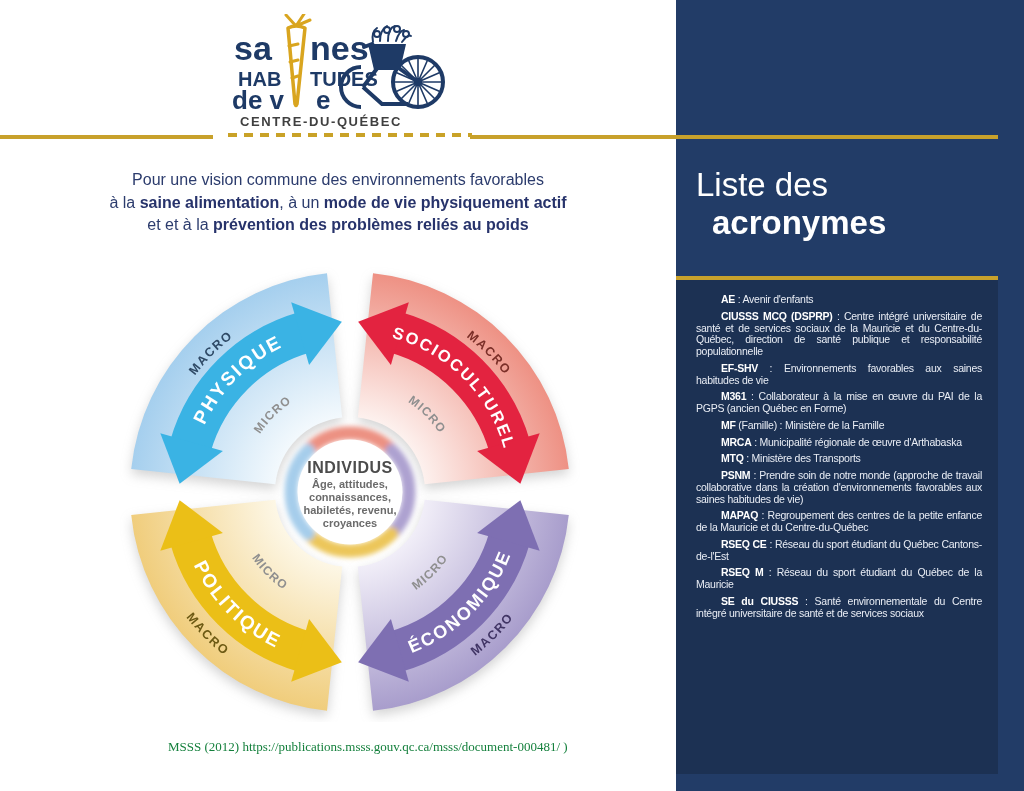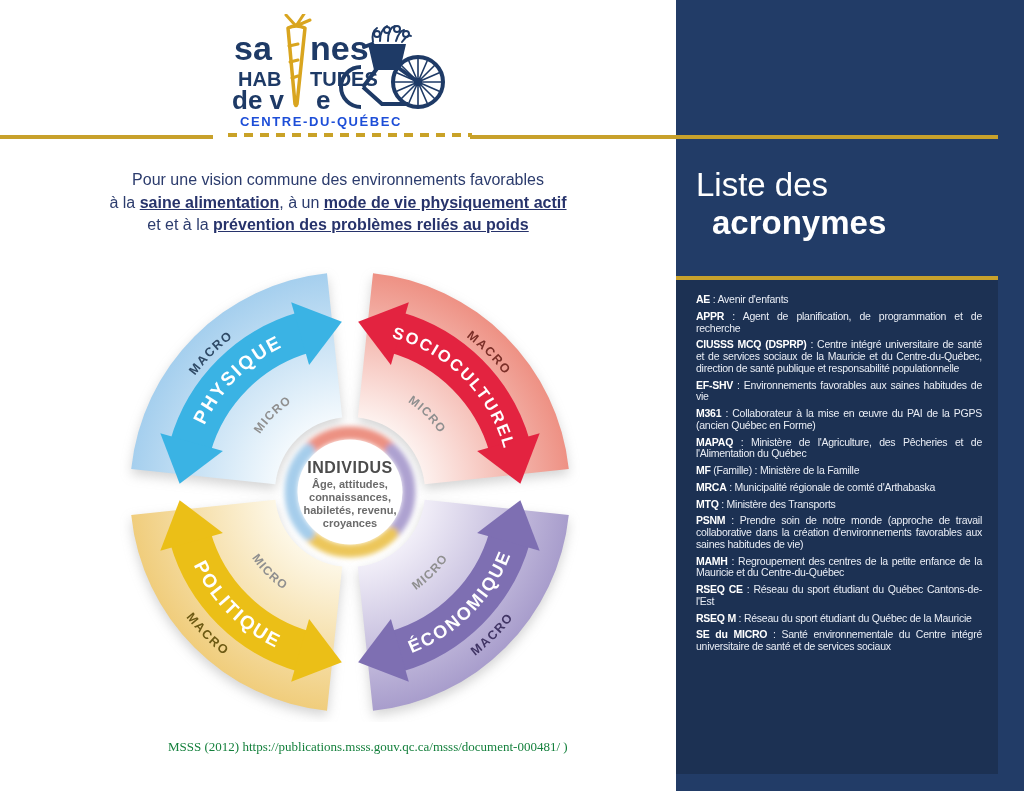--- a/index.html
+++ b/index.html
@@ -9,28 +9,28 @@
   }
 
   
   .gold-seg{position:absolute;top:135px;height:4px;background:#c8a12b;}
   .seg1{left:0;width:213px;}
   .seg2{left:470px;width:206px;}
 
   
   .logo{position:absolute;left:222px;top:14px;width:252px;height:140px;}
   .logo-region{position:absolute;left:18px;top:100px;font-size:13px;font-weight:700;
-    letter-spacing:1.6px;color:#1d4ed8;}
+    letter-spacing:1.6px;color:#404040;}
   .logo-dash{position:absolute;left:6px;top:119px;width:244px;height:4px;
     background:repeating-linear-gradient(90deg,#c9a227 0 9px,transparent 9px 16px);}
 
   
   .heading{position:absolute;left:10px;top:169px;width:656px;text-align:center;
     color:#2c3c6d;font-size:16px;line-height:22.5px;font-weight:400;}
-  .heading b{font-weight:700;color:#27336b;text-decoration:underline;}
+  .heading b{font-weight:700;color:#27336b;}
 
   
   .diagram{position:absolute;left:110px;top:252px;}
   .qname{font-weight:700;fill:#ffffff;letter-spacing:2px;}
   .macro{font-weight:700;font-size:12.5px;letter-spacing:1.6px;}
   .micro{font-weight:700;font-size:12px;letter-spacing:1.2px;fill:#8f8f8f;}
   .wedge{filter:drop-shadow(0 5px 6px rgba(110,110,110,0.30));}
 
   
   .citation{position:absolute;left:168px;top:739px;
@@ -41,21 +41,21 @@
   .s-line{position:absolute;left:0;width:322px;height:4px;background:#c8a12b;}
   .s-line1{top:135px;}
   .s-line2{top:276px;}
   .s-title{position:absolute;left:20px;top:166px;color:#ffffff;font-size:33px;line-height:38px;}
   .s-title .t1{font-weight:400;}
   .s-title .t2{font-weight:700;margin-left:16px;}
   .panel{position:absolute;left:0;top:280px;width:322px;height:494px;background:#1c3153;
     box-sizing:border-box;padding:14px 16px 6px 20px;overflow:hidden;}
   .entry{font-size:10.5px;line-height:1.12;color:#e9edf5;text-align:justify;
     margin:0 0 5px 0;letter-spacing:-0.25px;}
-  .entry b{font-weight:700;color:#ffffff;}
+  .entry b{font-weight:700;color:#ffffff;margin-left:25px;}
 </style>
 </head>
 <body>
 
 <div class="gold-seg seg1"></div>
 <div class="gold-seg seg2"></div>
 
 <div class="logo">
   <svg width="252" height="96" viewBox="0 0 252 96">
 
@@ -221,27 +221,25 @@
 
 <aside class="sidebar">
   <div class="s-line s-line1"></div>
   <div class="s-title">
     <div class="t1">Liste des</div>
     <div class="t2">acronymes</div>
   </div>
   <div class="s-line s-line2"></div>
   <div class="panel">
       <div class="entry"><b>AE</b><span> : </span><span>Avenir d'enfants</span></div>
-      <div class="entry"><b>APPR</b><span> : </span><span>Agent de planification, de programmation et de recherche</span></div>
       <div class="entry"><b>CIUSSS MCQ (DSPRP)</b><span> : </span><span>Centre intégré universitaire de santé et de services sociaux de la Mauricie et du Centre-du-Québec, direction de santé publique et responsabilité populationnelle</span></div>
       <div class="entry"><b>EF-SHV</b><span> : </span><span>Environnements favorables aux saines habitudes de vie</span></div>
       <div class="entry"><b>M361</b><span> : </span><span>Collaborateur à la mise en œuvre du PAI de la PGPS (ancien Québec en Forme)</span></div>
-      <div class="entry"><b>MAPAQ</b><span> : </span><span>Ministère de l'Agriculture, des Pêcheries et de l'Alimentation du Québec</span></div>
       <div class="entry"><b>MF</b><span> (Famille)</span><span> : </span><span>Ministère de la Famille</span></div>
-      <div class="entry"><b>MRCA</b><span> : </span><span>Municipalité régionale de comté d'Arthabaska</span></div>
+      <div class="entry"><b>MRCA</b><span> : </span><span>Municipalité régionale de œuvre d'Arthabaska</span></div>
       <div class="entry"><b>MTQ</b><span> : </span><span>Ministère des Transports</span></div>
       <div class="entry"><b>PSNM</b><span> : </span><span>Prendre soin de notre monde (approche de travail collaborative dans la création d'environnements favorables aux saines habitudes de vie)</span></div>
-      <div class="entry"><b>MAMH</b><span> : </span><span>Regroupement des centres de la petite enfance de la Mauricie et du Centre-du-Québec</span></div>
+      <div class="entry"><b>MAPAQ</b><span> : </span><span>Regroupement des centres de la petite enfance de la Mauricie et du Centre-du-Québec</span></div>
       <div class="entry"><b>RSEQ CE</b><span> : </span><span>Réseau du sport étudiant du Québec Cantons-de-l'Est</span></div>
       <div class="entry"><b>RSEQ M</b><span> : </span><span>Réseau du sport étudiant du Québec de la Mauricie</span></div>
-      <div class="entry"><b>SE du MICRO</b><span> : </span><span>Santé environnementale du Centre intégré universitaire de santé et de services sociaux</span></div>
+      <div class="entry"><b>SE du CIUSSS</b><span> : </span><span>Santé environnementale du Centre intégré universitaire de santé et de services sociaux</span></div>
     </div>
 </aside>
 
 </body></html>

